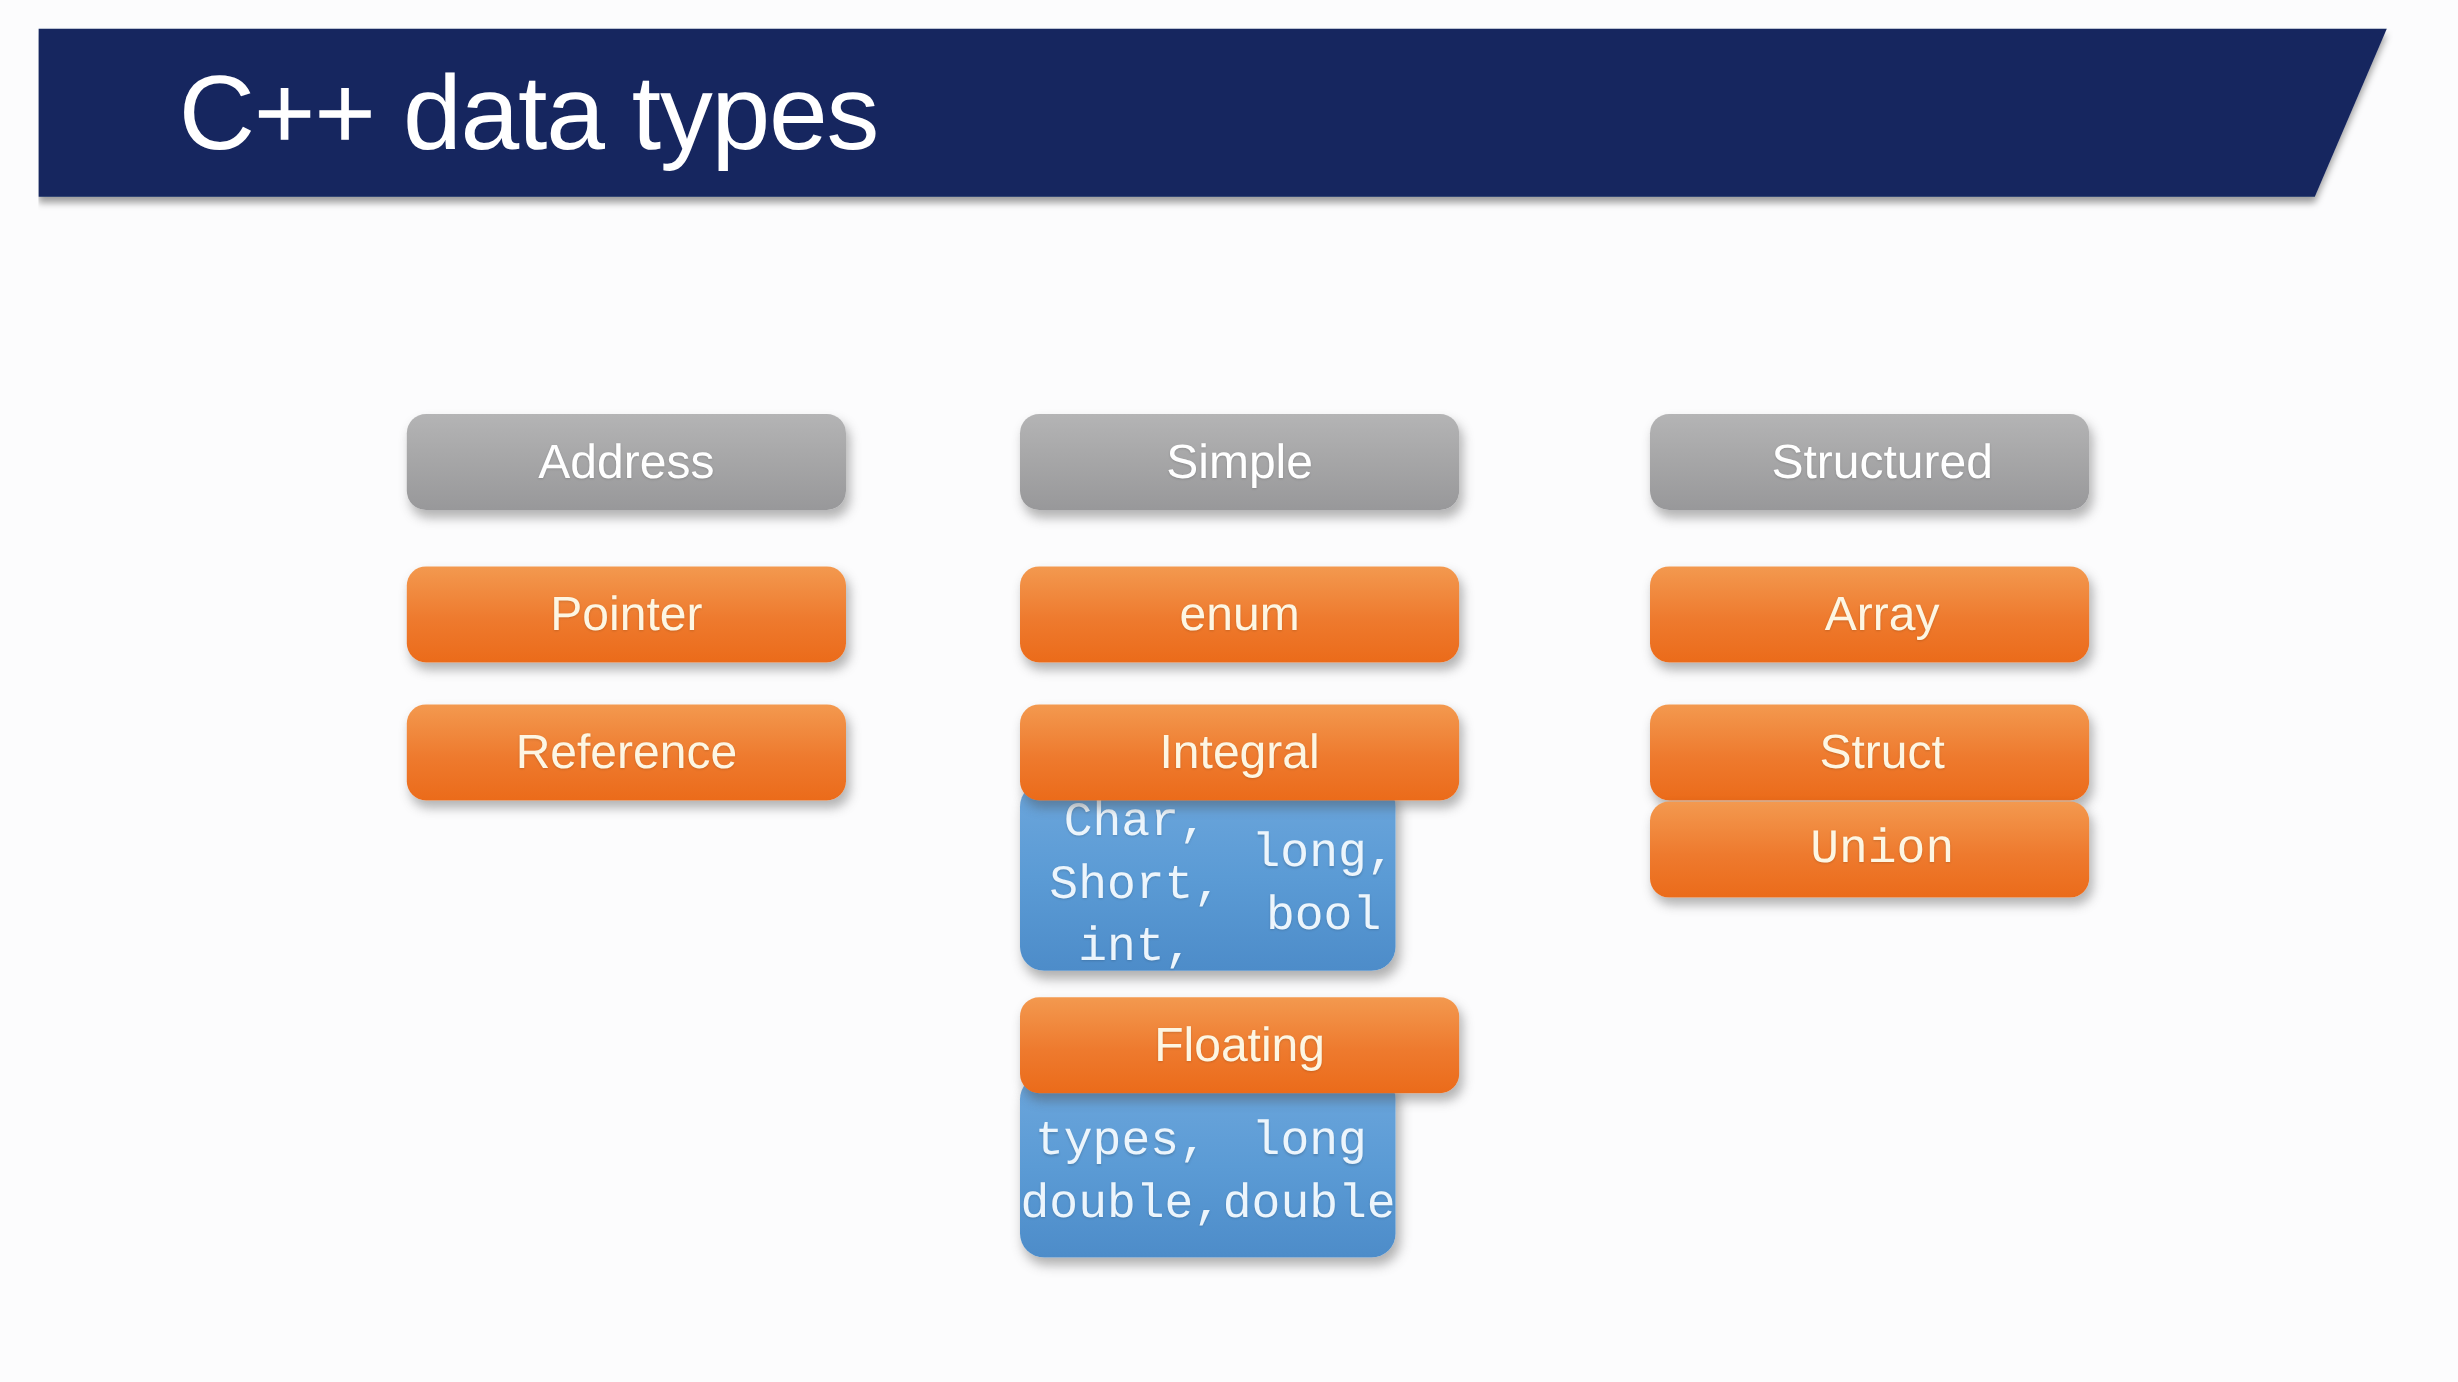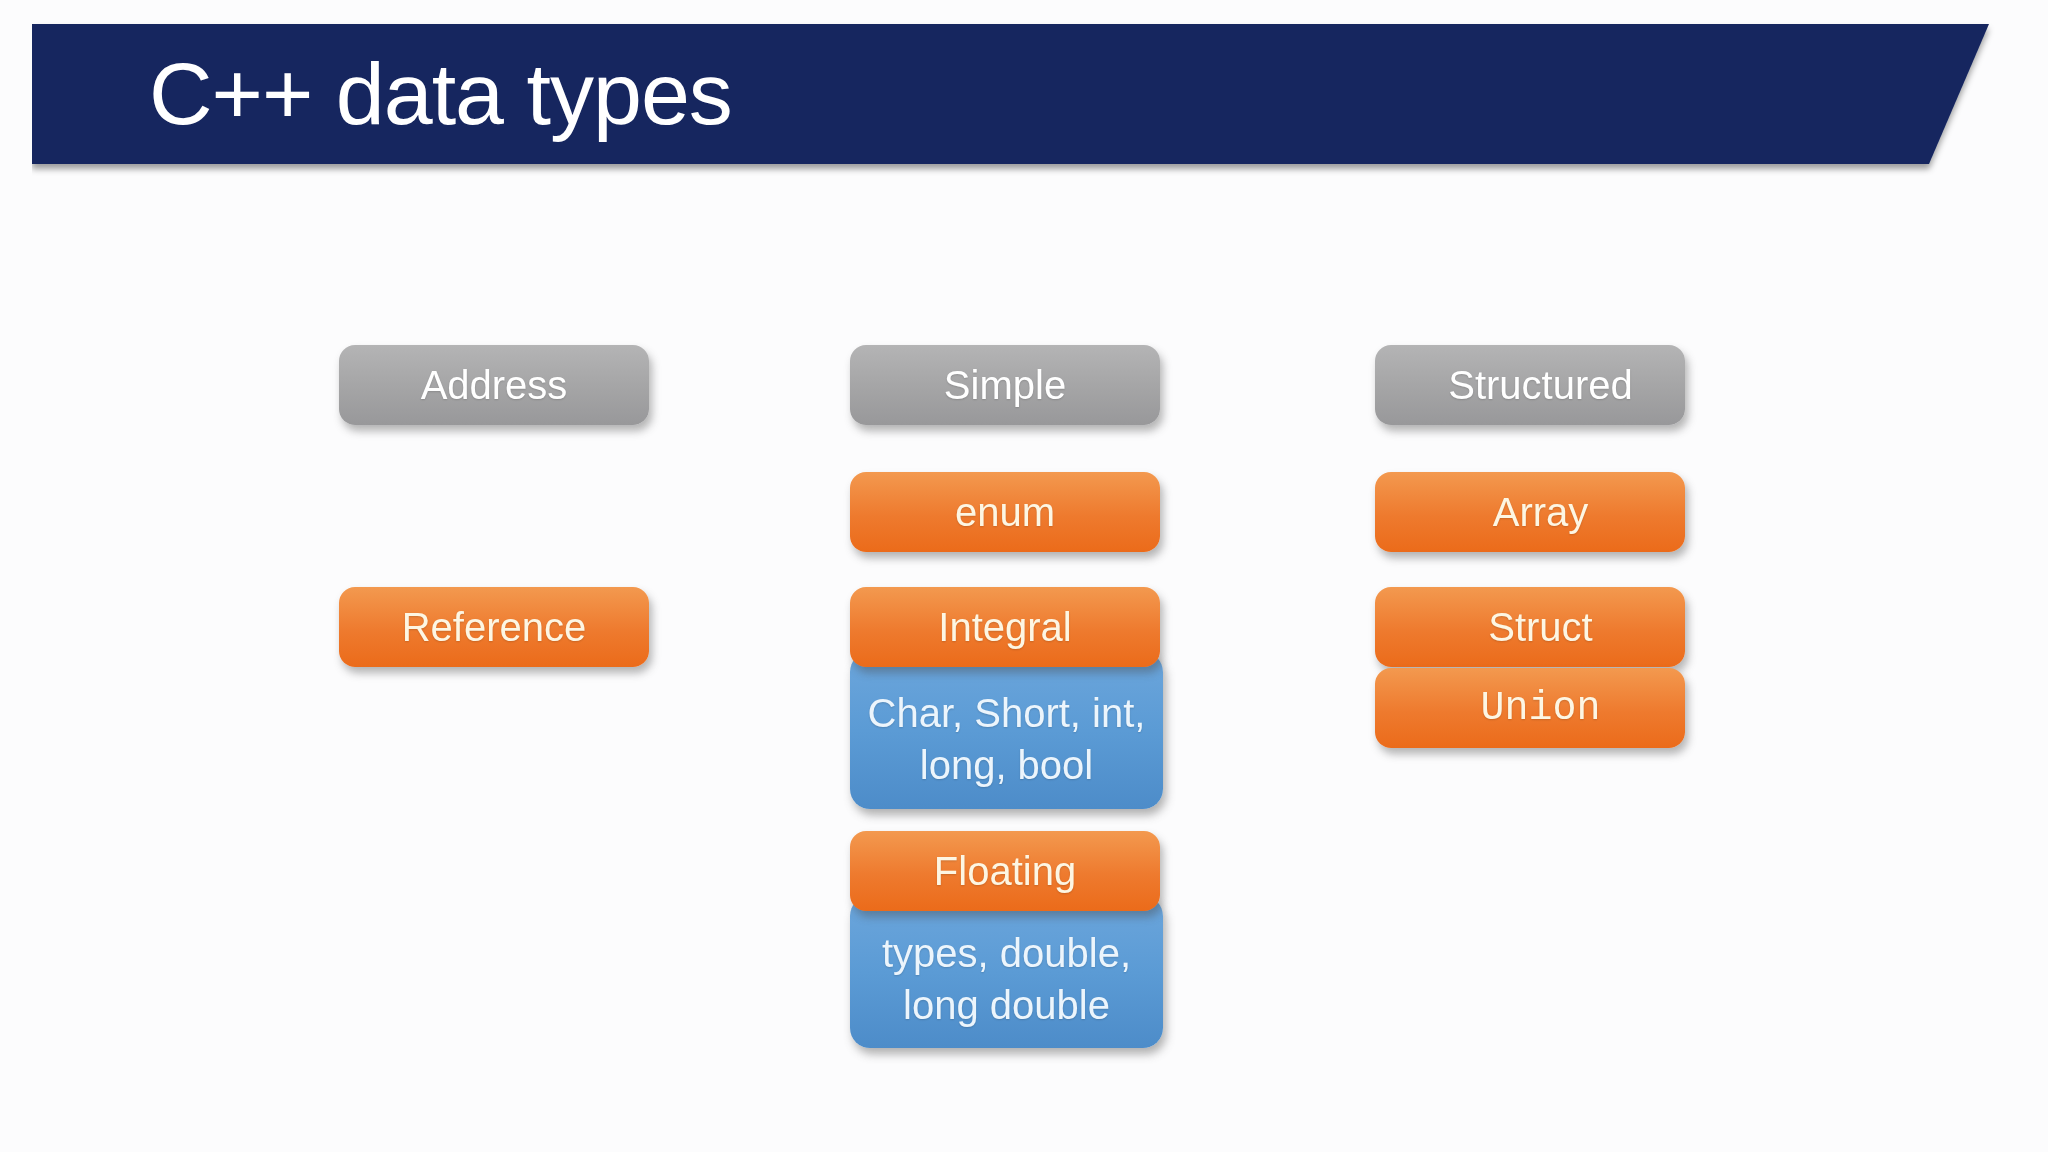--- a/index.html
+++ b/index.html
@@ -25,43 +25,44 @@
   .banner-svg{position:absolute;left:0;top:0;}
   .slide-title{
     position:absolute;left:117px;top:24px;height:140px;
     display:flex;align-items:center;
     color:#FFFFFF;font-size:88px;font-weight:300;letter-spacing:-1px;
     white-space:nowrap;
   }
 
   
   .box{
-    position:absolute;width:310px;height:80px;border-radius:16px;
+    position:absolute;width:366px;height:80px;border-radius:16px;
     display:flex;align-items:center;justify-content:center;text-align:center;
     font-size:40px;font-weight:300;
     box-shadow:3px 6px 9px rgba(70,70,70,0.40);
     text-shadow:0 1px 2px rgba(0,0,0,0.15);
     z-index:2;
   }
   .box.gray{
     background:linear-gradient(180deg,var(--gray_top) 0%,#A7A7A8 45%,var(--gray_bottom) 100%);
     color:var(--text_on_gray);
   }
   .box.orange{
     background:linear-gradient(180deg,var(--orange_top) 0%,#EE7A2E 55%,var(--orange_bottom) 100%);
     color:var(--text_on_orange);
   }
   .box.blue{
     background:linear-gradient(180deg,var(--blue_top) 0%,#5B9BD5 50%,var(--blue_bottom) 100%);
     color:var(--text_on_blue);
     border-radius:20px;
     z-index:1;
-    flex-direction:column;justify-content:center;
+    flex-direction:row;justify-content:center;
     line-height:52px;
     box-shadow:3px 6px 10px rgba(70,70,70,0.42);
+    font-family:Liberation Mono, monospace;
   }
 
   
   .col1{left:307px;} .col2{left:818px;} .col3{left:1343px;padding-left:21px;}
 
   
   .row-h{top:345px;}
   .row-1{top:472px;}
   .row-2{top:587px;}
   .row-3{top:668px;font-family:Liberation Mono, monospace;}
@@ -83,20 +84,23 @@
           <feDropShadow dx="0" dy="5" stdDeviation="3" flood-color="#000000" flood-opacity="0.38"></feDropShadow>
         </filter>
       </defs>
       <polygon points="0,24 1957,24 1897,164 0,164" fill="var(--banner)" filter="url(#bshadow)"></polygon>
     </svg>
     <h1 class="slide-title">C++ data types</h1>
   </div>
 
   <div class="box gray col1 row-h">
     <span>Address</span>
+  </div>
+  <div class="box orange col1 row-1">
+    <span>Pointer</span>
   </div>
   <div class="box orange col1 row-2">
     <span>Reference</span>
   </div>
 
   <div class="box orange col2 row-1">
     <span>enum</span>
   </div>
   <div class="box gray col2 row-h">
     <span>Simple</span>

